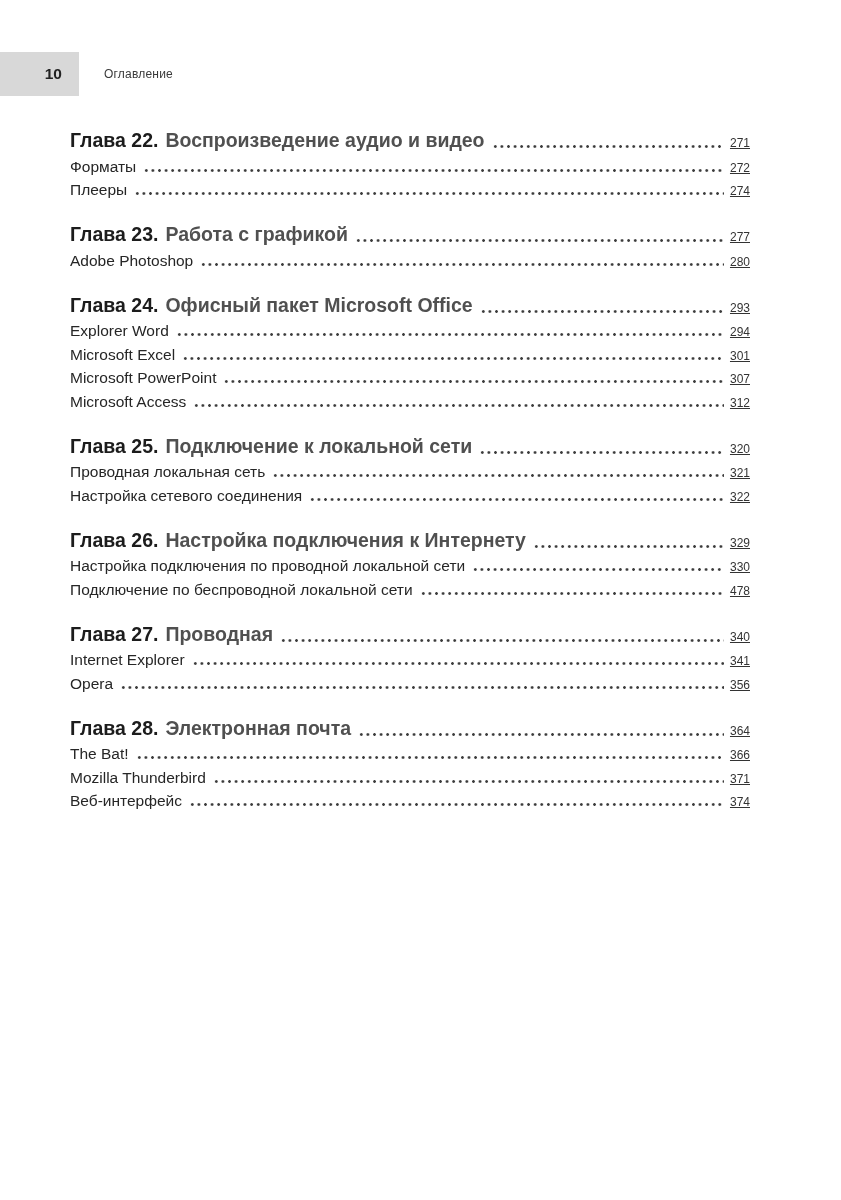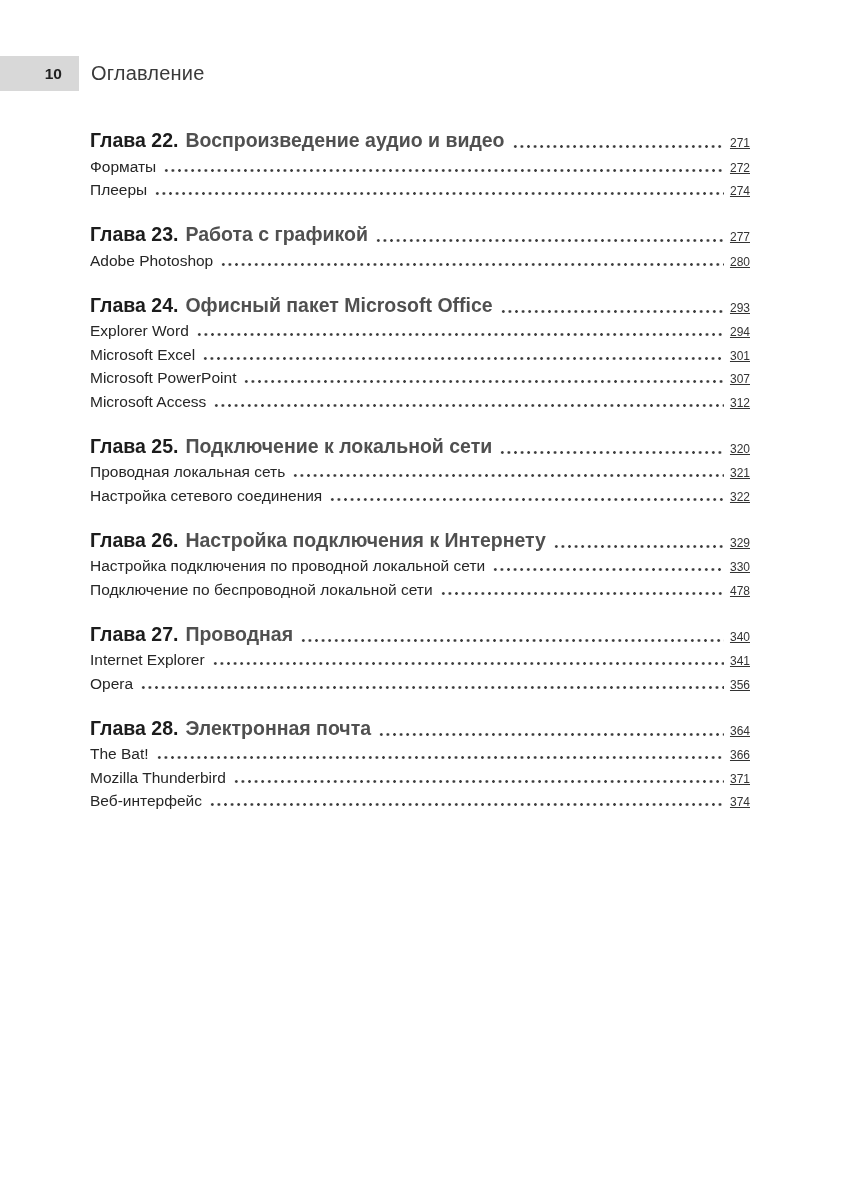--- a/index.html
+++ b/index.html
@@ -27,41 +27,41 @@
   }
   
   .page-header {
     display: flex;
     align-items: center;
     margin-top: 58px;
     height: 31px;
   }
   .page-num-box {
     width: 79px;
-    height: 35px;
+    height: 44px;
     background: var(--header-box);
     display: flex;
     align-items: center;
     justify-content: flex-end;
     padding-right: 17px;
     font-size: 15.5px;
     font-weight: bold;
     color: #222;
     flex: 0 0 auto;
   }
   .running-title {
-    margin-left: 12px;
-    font-size: 20px;
+    margin-left: 25px;
+    font-size: 12px;
     color: var(--header-text);
     letter-spacing: 0.2px;
     text-align: center;
   }
   
   .content {
-    padding: 16px 91px 0 90px;
+    padding: 16px 91px 0 70px;
   }
   .row {
     display: flex;
     align-items: baseline;
   }
   .row-label { margin-right: 7px; white-space: nowrap; }
   .row-title { white-space: nowrap; }
   .leader {
     flex: 1 1 auto;
     min-width: 14px;

